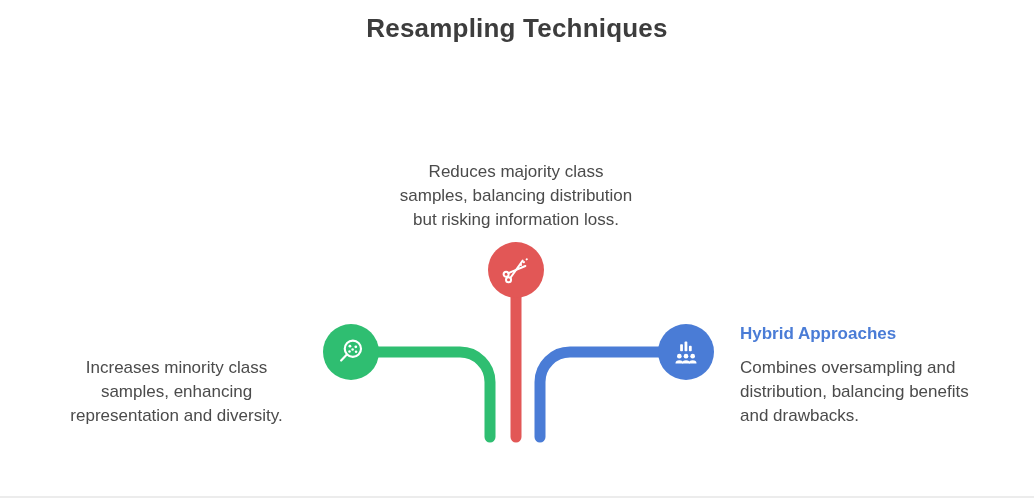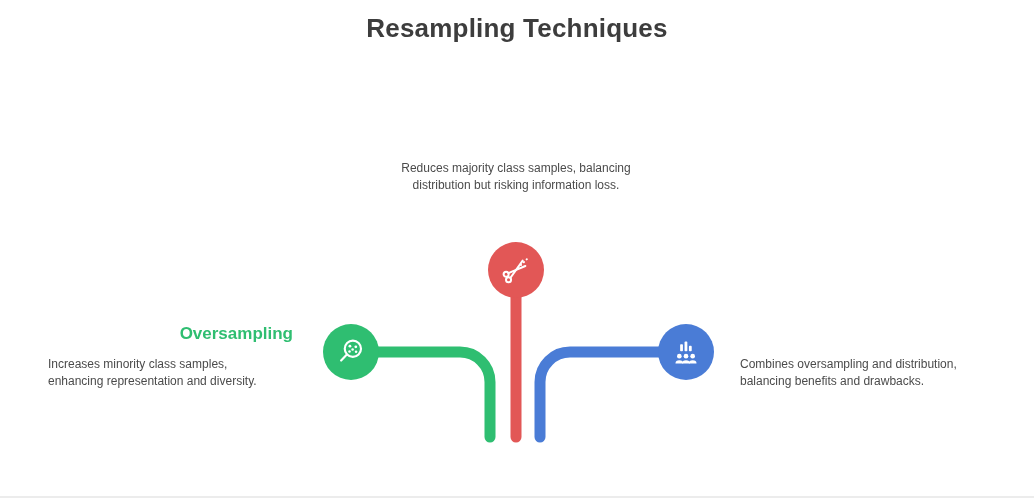--- a/index.html
+++ b/index.html
@@ -54,30 +54,30 @@
   .heading {
     position: absolute;
     z-index: 2;
     font-size: 17px;
     font-weight: bold;
     line-height: 1.2;
   }
   .desc {
     position: absolute;
     z-index: 2;
-    font-size: 12px;
+    font-size: 17px;
     line-height: 1.4;
     color: var(--body_text, #4b4b4b);
   }
 
   .h-under  { top: 127px; left: 366px; width: 300px; text-align: center; color: var(--red, #e25756); }
   .d-under  { top: 160px; left: 396px; width: 240px; text-align: center; }
 
   .h-over   { top: 324px; left: 60px;  width: 233px; text-align: right;  color: var(--green, #2fbe71); }
-  .d-over   { top: 356px; left: 48px;  width: 233px; text-align: left; }
+  .d-over   { top: 356px; left: 60px;  width: 233px; text-align: center; }
 
   .h-hybrid { top: 324px; left: 740px; width: 260px; text-align: left;   color: var(--blue, #4a7cd6); }
   .d-hybrid { top: 356px; left: 740px; width: 237px; text-align: left; }
 </style>
 </head>
 <body>
 
 <div class="canvas">
 
   <h1 class="title">Resampling Techniques</h1>
@@ -127,18 +127,18 @@
         <circle cx="17" cy="15.1" r="1.75"></circle>
         <path d="M4.1 20.6 a2.9 2.5 0 0 1 5.8 0 z"></path>
         <path d="M9.1 20.6 a2.9 2.5 0 0 1 5.8 0 z"></path>
         <path d="M14.1 20.6 a2.9 2.5 0 0 1 5.8 0 z"></path>
       </g>
     </svg>
   </div>
 
   <div class="desc d-under">Reduces majority class samples, balancing distribution but risking information loss.</div>
 
-  <div class="heading h-over">Oversampling</div>
   <div class="desc d-over">Increases minority class samples, enhancing representation and diversity.</div>
 
+  <div class="heading h-hybrid">Hybrid Approaches</div>
   <div class="desc d-hybrid">Combines oversampling and distribution, balancing benefits and drawbacks.</div>
 
 </div>
 
 </body></html>

